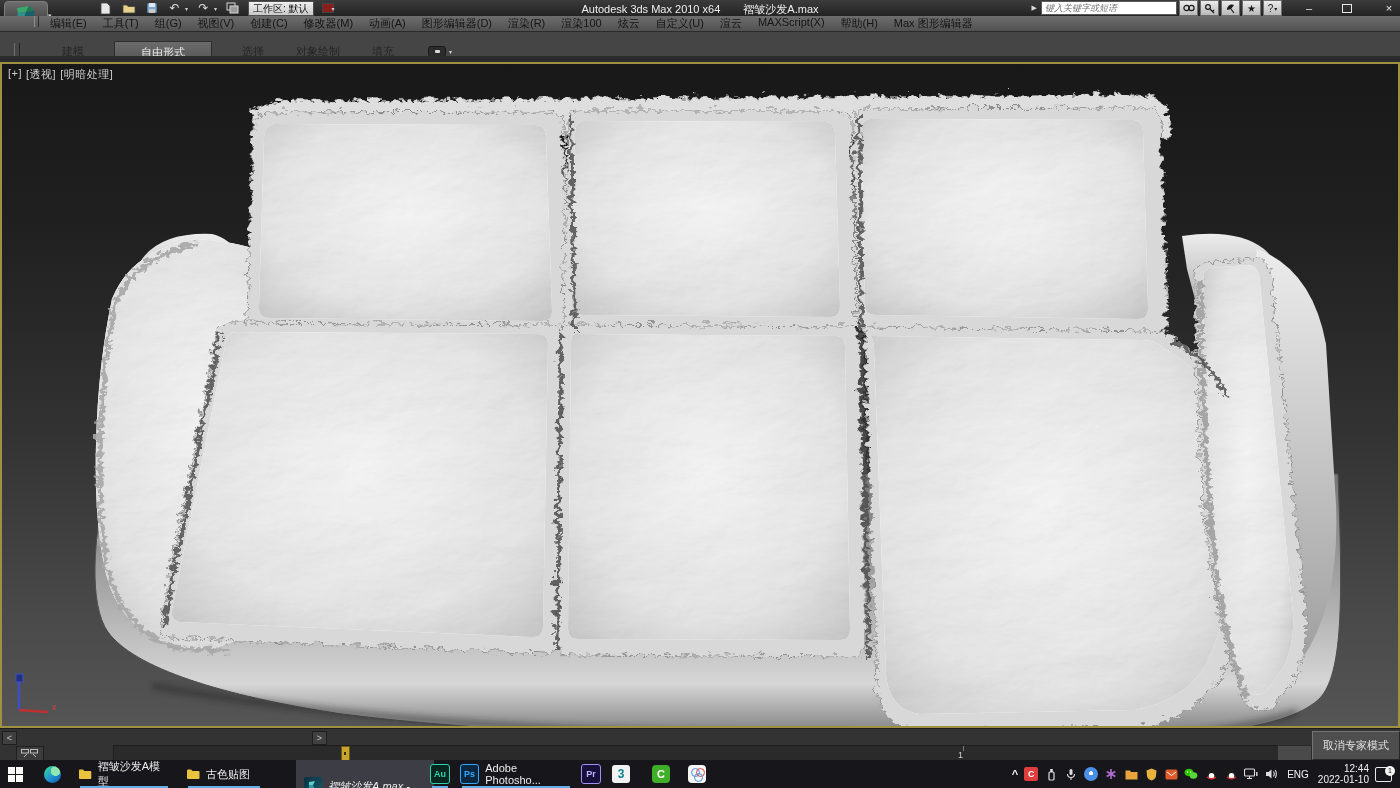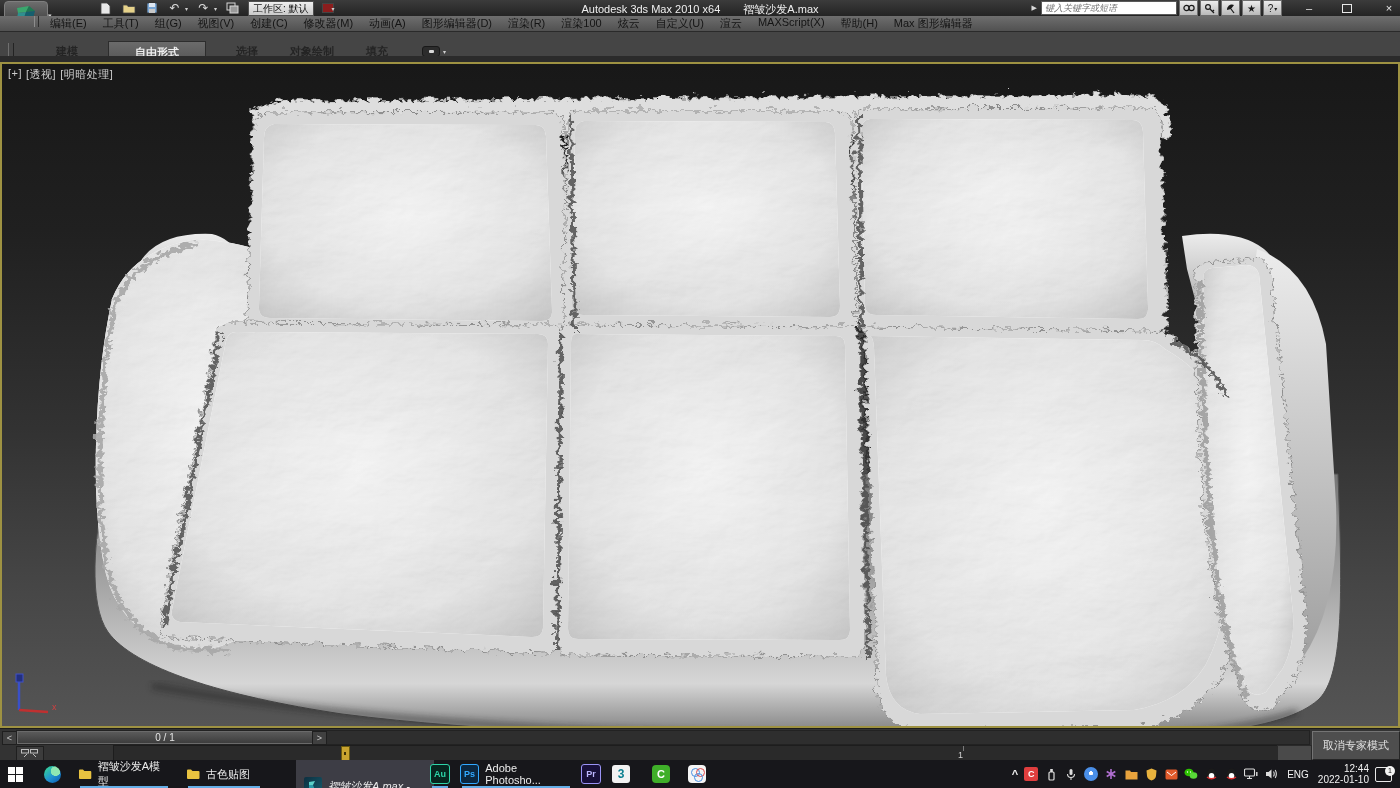--- a/index.html
+++ b/index.html
@@ -37,21 +37,21 @@
         display:flex;align-items:center;justify-content:center;font-size:10px;color:#1a1a1a;}
   .sbtn .caret{font-size:6px;margin-left:1px;}
   
   .menubar{position:absolute;left:0;top:16px;width:1400px;height:15px;
            background:linear-gradient(#6e6e6e,#515151);display:flex;align-items:flex-start;
            padding-left:34px;box-sizing:border-box;}
   .grip{width:3px;height:11px;border-left:1px solid #8d8d8d;border-right:1px solid #2e2e2e;margin-right:3px;}
   .mi{font-size:11px;color:#141414;padding:0 8px;white-space:nowrap;cursor:default;}
   
   .ribbon{position:absolute;left:0;top:31px;width:1400px;height:40px;background:#454545;
-          display:flex;align-items:center;padding-left:8px;box-sizing:border-box;border-top:1px solid #2a2a2a;font-weight:bold;}
+          display:flex;align-items:center;padding-left:14px;box-sizing:border-box;border-top:1px solid #2a2a2a;}
   .rgrip{width:4px;height:17px;border-left:1px solid #6f6f6f;border-right:1px solid #232323;margin-right:26px;}
   .rtab{font-size:11px;color:#242424;padding:4px 16px;white-space:nowrap;}
   .rtab.active{background:linear-gradient(#6b6b6b,#545454);color:#efefef;border:1px solid #2d2d2d;border-bottom:none;
                padding:3px 26px;margin:0 14px;}
   .ribbon-config{display:flex;align-items:center;gap:3px;margin-left:18px;}
   .ribbon-config .pill{width:16px;height:9px;border:1px solid #191919;border-radius:3px;background:#2c2c2c;
                        display:flex;align-items:center;justify-content:center;}
   .ribbon-config .dot{width:5px;height:3px;background:#d8d8d8;border-radius:1px;}
   .ribbon-config .caret{color:#d0d0d0;font-size:6px;}
   .substrip{position:absolute;left:0;top:56px;width:1400px;height:6px;background:#2b2b2b;}
@@ -353,23 +353,20 @@
     <svg class="axis-gizmo" style="left:6px;top:608px;" width="60" height="48" viewBox="0 0 60 48">
       <rect x="8" y="2" width="7" height="8" fill="#23307f" stroke="#4050c8" stroke-width="1"></rect>
       <line x1="11" y1="10" x2="11" y2="38" stroke="#3a50c8" stroke-width="2.5"></line>
       <line x1="11" y1="38" x2="40" y2="40" stroke="#c03030" stroke-width="2.5"></line>
       <text x="44" y="38" font-size="9" fill="#d04040">x</text>
     </svg>
   </div>
 
   <div class="bottompanel">
     <div class="ts-btn" style="left:2px;">&lt;</div>
-    <div class="ts-track">
-      <div class="ts-handle">0 / 1</div>
-    </div>
     <div class="ts-btn" style="left:312px;">&gt;</div>
 
     <div class="mce-btn">
       <svg width="18" height="9" viewBox="0 0 18 9">
         <rect x="0.5" y="0.5" width="7" height="3.5" fill="none" stroke="#bdbdbd" stroke-width="1"></rect>
         <rect x="9.5" y="0.5" width="7" height="3.5" fill="none" stroke="#bdbdbd" stroke-width="1"></rect>
         <path d="M3,8 L6,5 M12,5 L15,8" stroke="#bdbdbd" stroke-width="1"></path>
       </svg>
     </div>
     <div class="trackbar">

